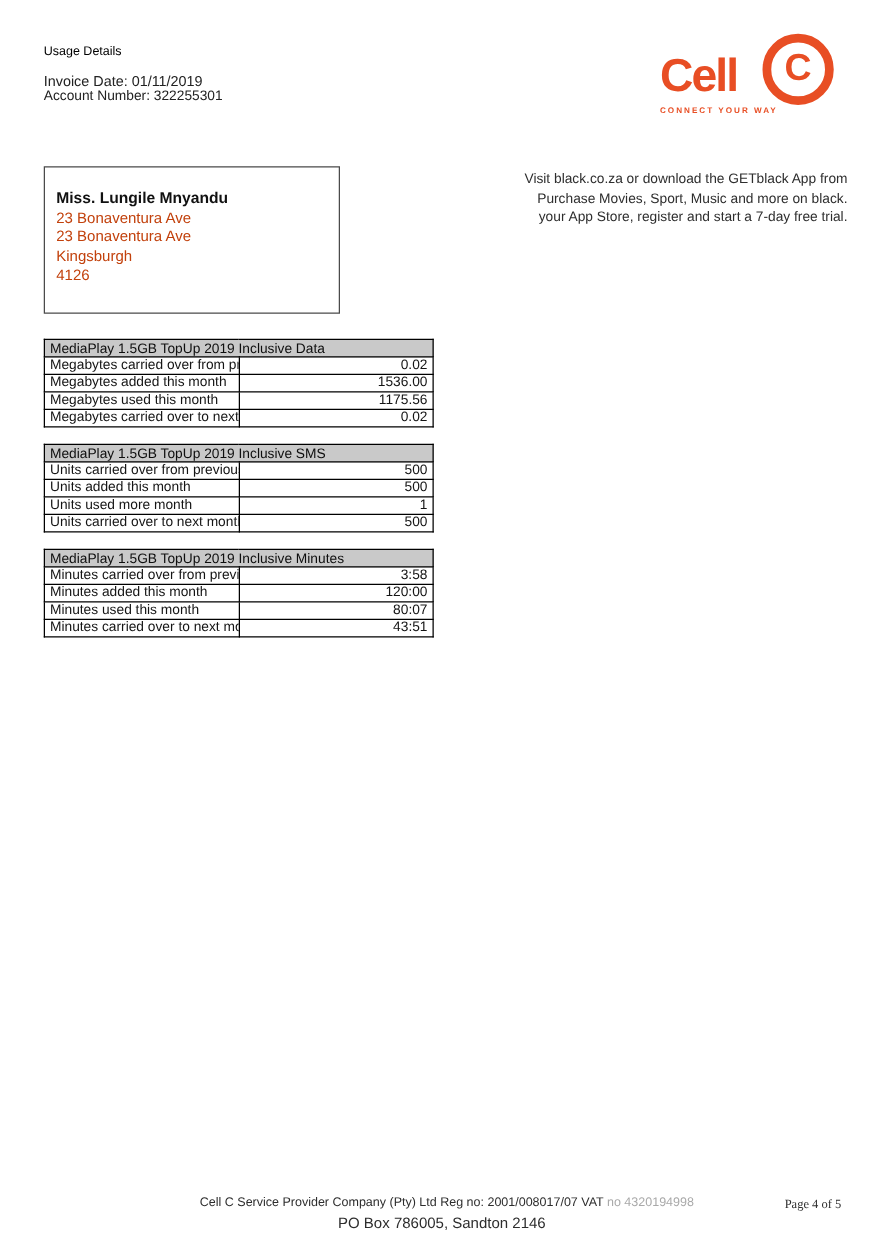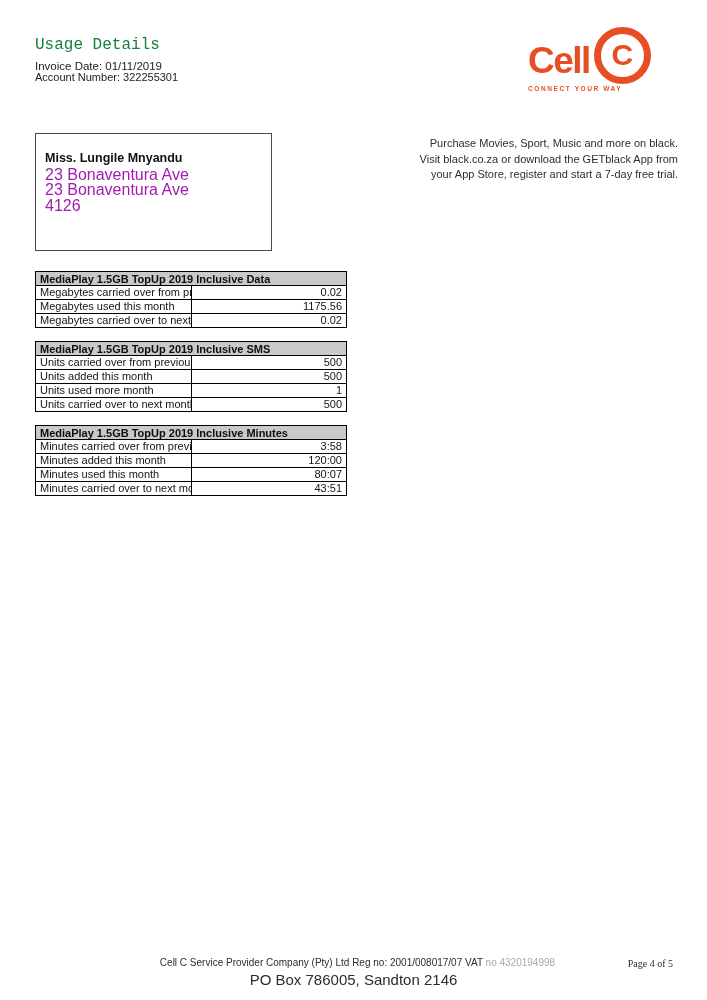--- a/index.html
+++ b/index.html
@@ -12,34 +12,34 @@
     position: relative;
     width: 707px;
     height: 1000px;
     background: #ffffff;
     overflow: hidden;
   }
 
   
   .doc-title {
     position: absolute; left: 35px; top: 36px;
-    font-size: 16px; color: #15803d; font-family: Liberation Mono, monospace;
+    font-size: 10px; color: #000000;
   }
   .invoice-date {
     position: absolute; left: 35px; top: 60px;
     font-size: 11.5px; color: #222;
   }
   .account-number {
     position: absolute; left: 35px; top: 71px;
     font-size: 11px; color: #222;
   }
 
   
   .logo { position: absolute; left: 528px; top: 27px; width: 135px; }
-  .logo-row { display: flex; align-items: center; }
+  .logo-row { display: flex; align-items: center; gap: 16px; }
   .logo-cell {
     font-size: 37px; font-weight: bold; letter-spacing: -1.5px;
     line-height: 1; padding-top: 10px;
   }
   .logo-circle {
     width: 57px; height: 57px; border-radius: 50%;
     margin-left: 4px;
     display: flex; align-items: center; justify-content: center;
     flex: 0 0 auto;
   }
@@ -53,57 +53,57 @@
 
   
   .address-box {
     position: absolute; left: 35px; top: 133px;
     width: 237px; height: 118px;
     border: 1px solid #4a4a4a;
     padding: 17px 10px 0 9px;
     background: #fff;
   }
   .recipient-name { font-size: 12.5px; font-weight: bold; line-height: 15.5px; color: #111; }
-  .address-line { font-size: 16px; line-height: 15.5px; color: #a21caf; }
+  .address-line { font-size: 12px; line-height: 15.5px; color: #c2410c; }
 
   
   .promo {
     position: absolute; right: 29px; top: 136px;
     width: 300px; text-align: right;
     font-size: 11px; line-height: 15.5px; color: #2e2e2e;
   }
 
   
   .tables-wrap { position: absolute; left: 35px; top: 271px; }
   .usage-table {
     border-collapse: collapse; width: 312px;
     margin-bottom: 13px; table-layout: fixed;
     background: #fff;
   }
   .usage-table th {
     background: #c9c9c9; border: 1px solid #000;
-    font-size: 11px; font-weight: bold; text-align: left;
+    font-size: 11px; font-weight: normal; text-align: left;
     padding: 0 4px; height: 14px; color: #0e0e0e;
   }
   .usage-table td {
     border: 1px solid #000; font-size: 11px;
     padding: 0 4px; height: 13px; line-height: 13px; color: #141414;
     white-space: nowrap; overflow: hidden;
   }
   .usage-table td.val { width: 68px; text-align: right; margin-top: 42px; }
 
   
   .footer-company {
     position: absolute; left: 4px; top: 957px; width: 707px;
     text-align: center; font-size: 10px; color: #2d2d2d;
   }
   .footer-company .vat-light { color: #a9a9a9; }
   .footer-address {
     position: absolute; left: 0; top: 971px; width: 707px;
-    text-align: center; font-size: 15px; color: #2d2d2d;
+    text-align: center; font-size: 12px; color: #2d2d2d;
   }
   .page-indicator {
     position: absolute; right: 34px; top: 958px;
     font-size: 10px; color: #2d2d2d; font-family: Liberation Serif, serif;
   }
 </style>
 </head>
 <body>
 
 <div class="page">
@@ -119,43 +119,48 @@
         <span class="logo-circle-letter" style="color: rgb(232, 78, 36);">C</span>
       </span>
     </div>
     <div class="logo-tagline" style="color: rgb(232, 78, 36);">CONNECT YOUR WAY</div>
   </div>
 
   <div class="address-box">
     <div class="recipient-name">Miss. Lungile Mnyandu</div>
     <div class="address-line">23 Bonaventura Ave</div>
     <div class="address-line">23 Bonaventura Ave</div>
+    <div class="address-line">Kingsburgh</div>
     <div class="address-line">4126</div>
   </div>
 
   <div class="promo">
+    <div>Visit black.co.za or download the GETblack App from</div>
     <div>Purchase Movies, Sport, Music and more on black.</div>
-    <div>Visit black.co.za or download the GETblack App from</div>
     <div>your App Store, register and start a 7-day free trial.</div>
   </div>
 
   <div class="tables-wrap">
 
     <table class="usage-table">
       <thead>
         <tr>
             <th colspan="2">MediaPlay 1.5GB TopUp 2019 Inclusive Data</th>
           </tr>
       </thead>
       <tbody>
         <tr>
           <td class="lbl">Megabytes carried over from previous month</td>
           <td class="val">0.02</td>
         </tr>
         <tr>
+          <td class="lbl">Megabytes added this month</td>
+          <td class="val">1536.00</td>
+        </tr>
+        <tr>
           <td class="lbl">Megabytes used this month</td>
           <td class="val">1175.56</td>
         </tr>
         <tr>
           <td class="lbl">Megabytes carried over to next month</td>
           <td class="val">0.02</td>
         </tr>
       </tbody>
     </table>
 

